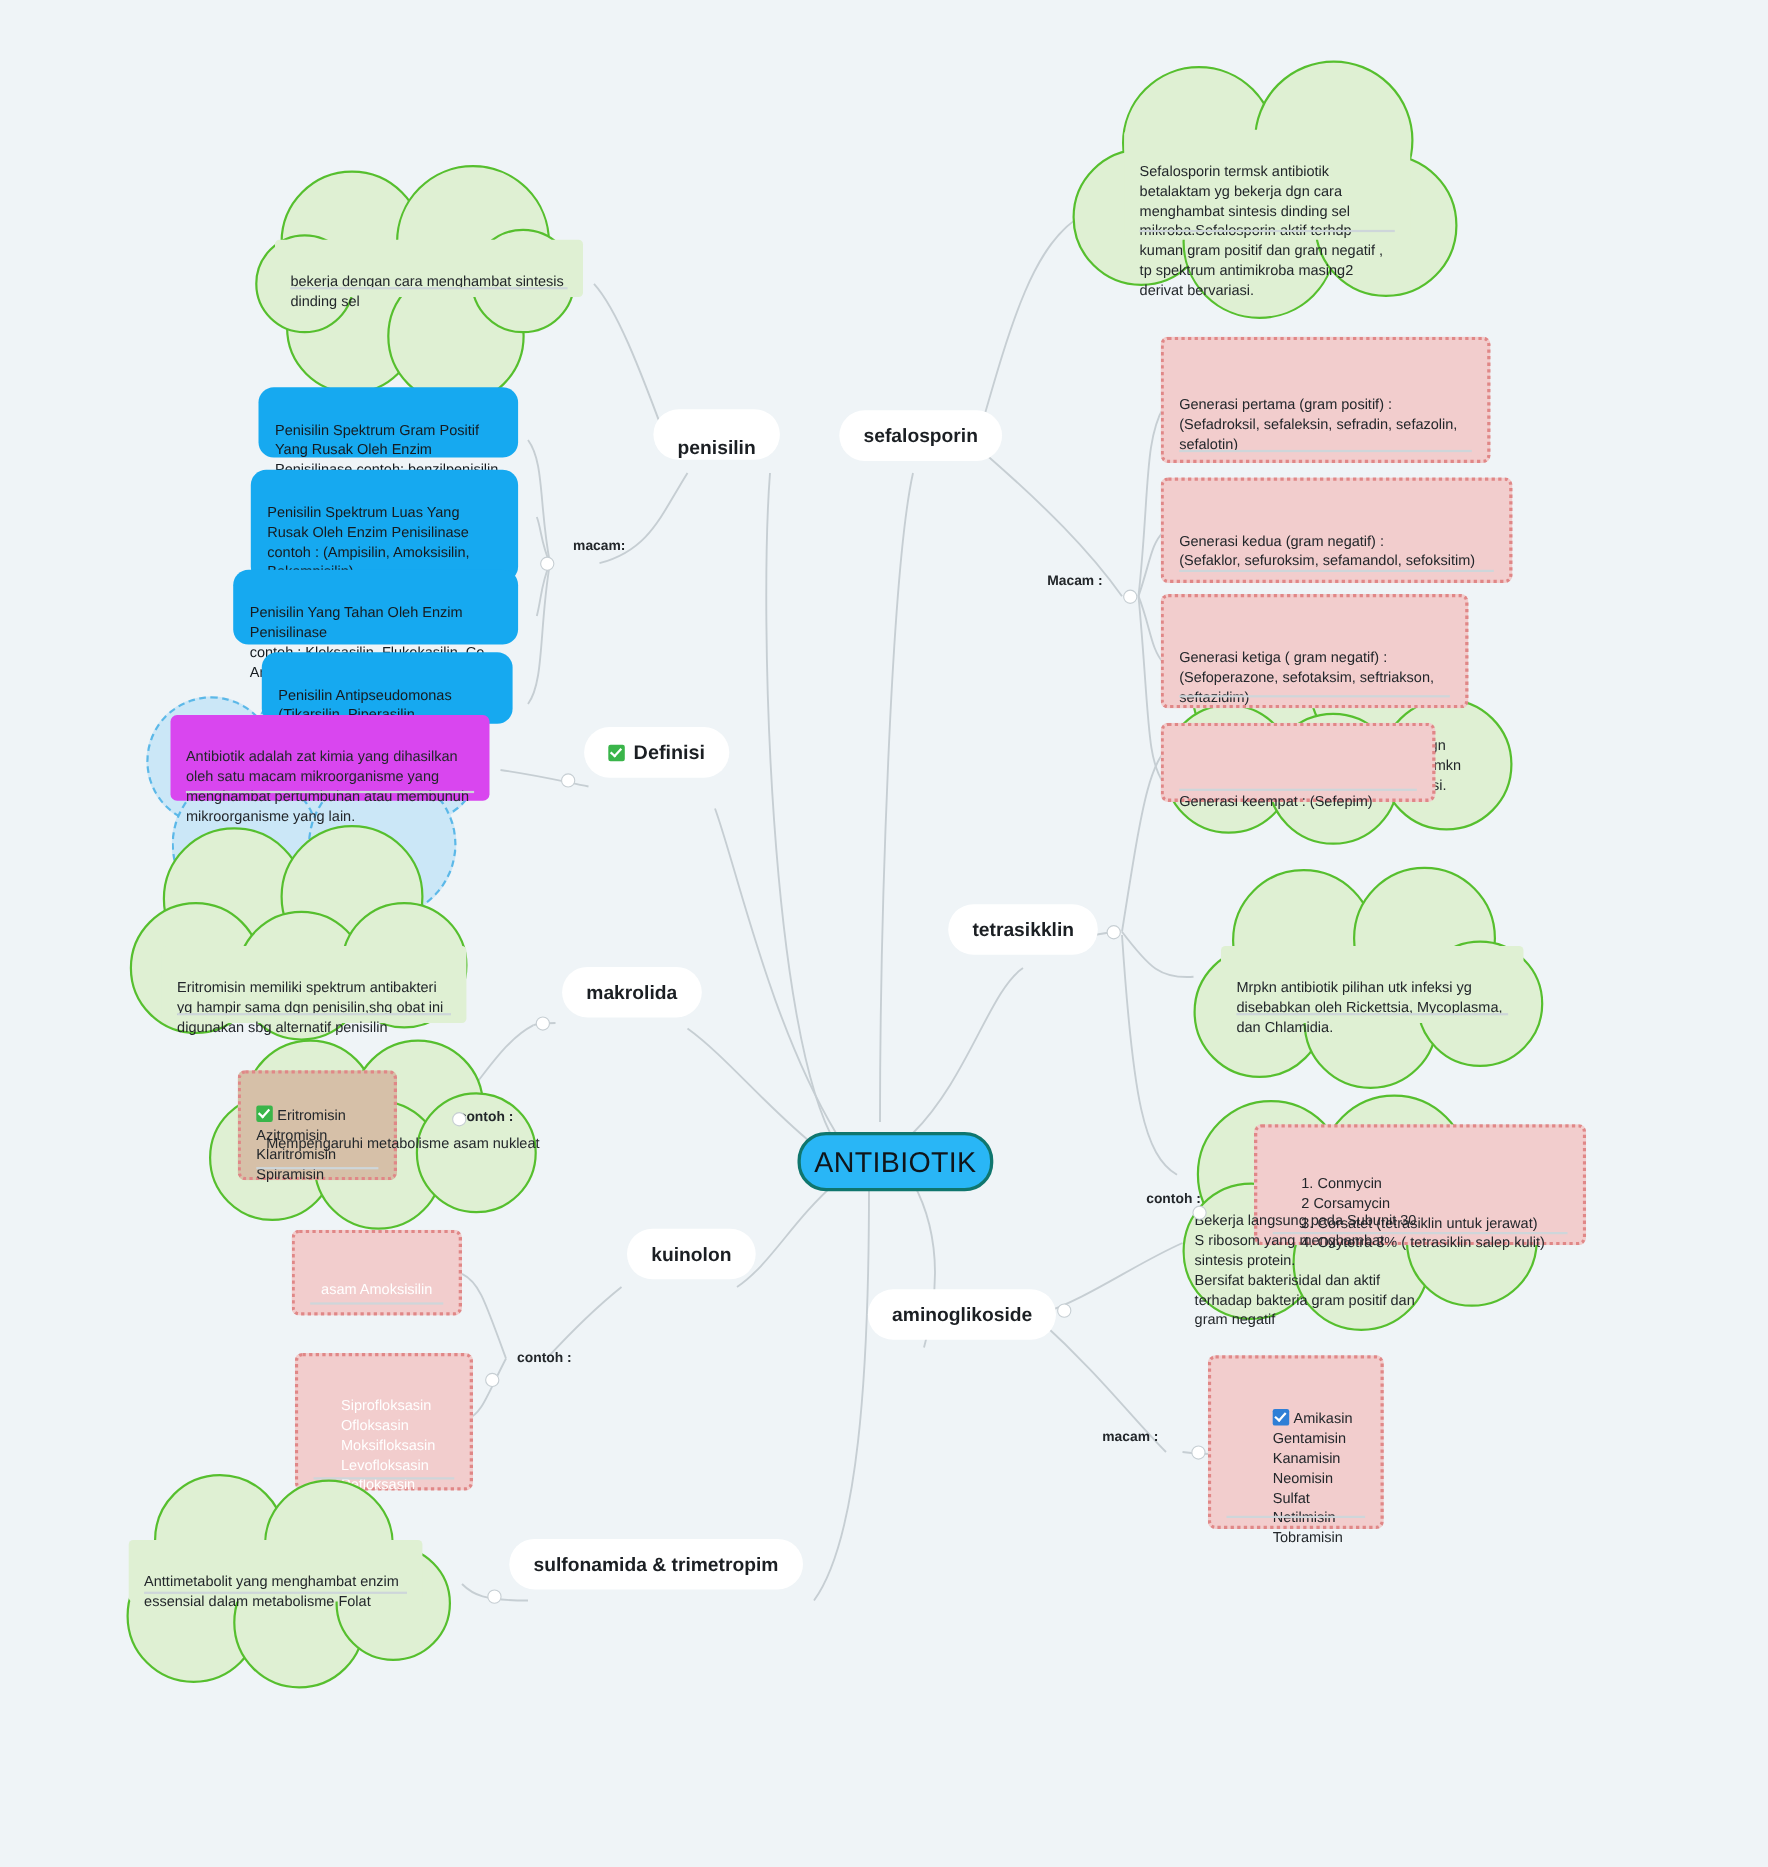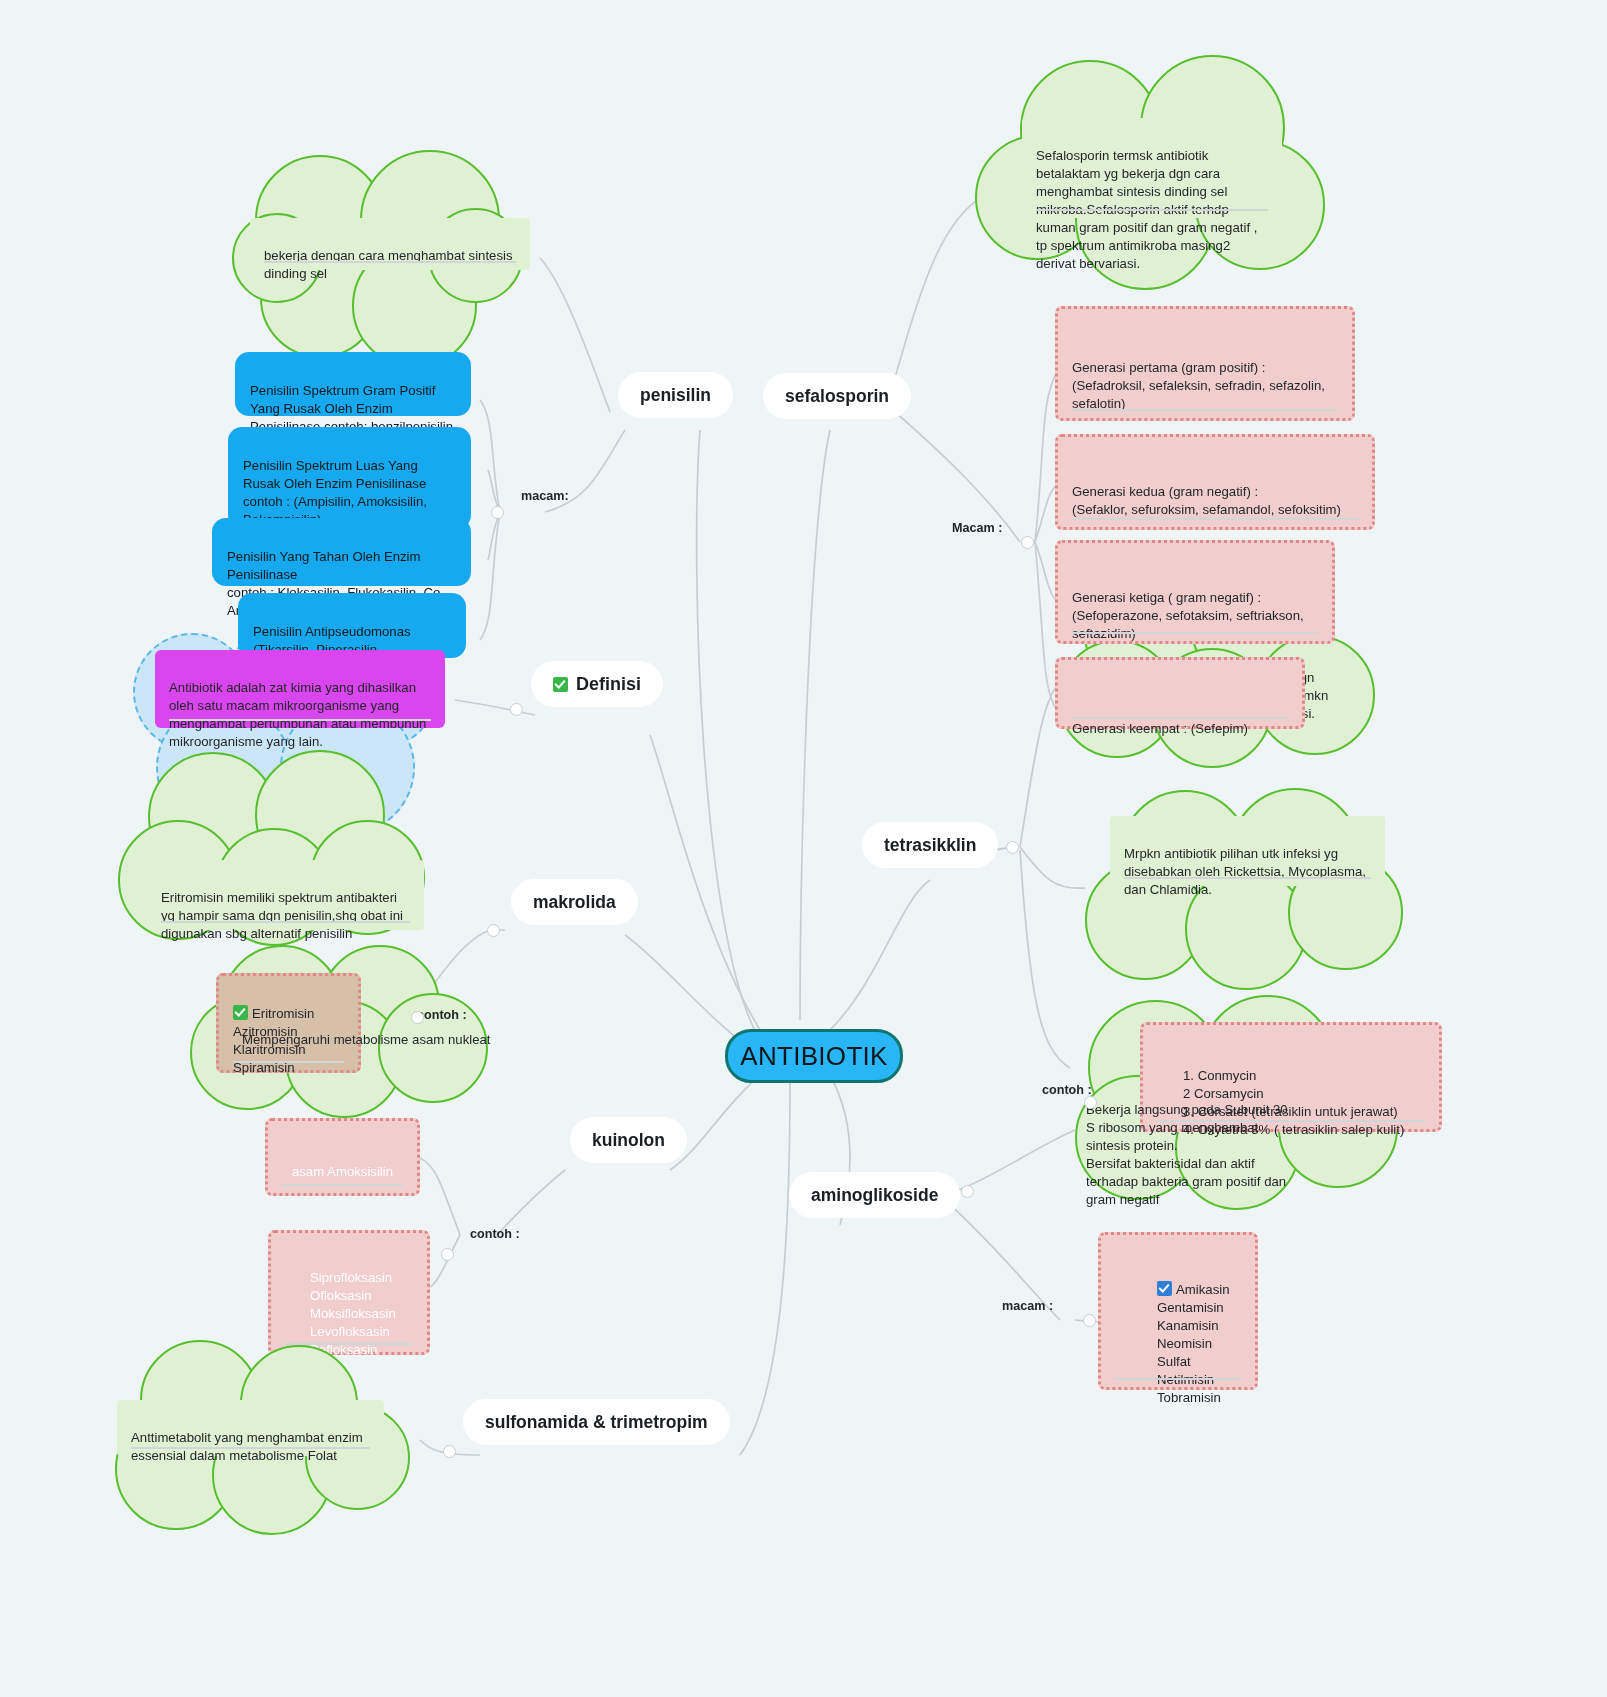--- a/index.html
+++ b/index.html
@@ -361,21 +361,21 @@
     <div class="underline"></div>
   </div>
 
   <div>
     <div class="puff" style="left:1120px; top:790px; width:130px; height:130px;"></div>
     <div class="puff" style="left:1230px; top:788px; width:130px; height:130px;"></div>
     <div class="puff" style="left:1085px; top:860px; width:120px; height:120px;"></div>
     <div class="puff" style="left:1185px; top:868px; width:122px; height:122px;"></div>
     <div class="puff" style="left:1288px; top:855px; width:115px; height:115px;"></div>
   </div>
-  <div class="card card-green" style="left:1110px; top:816px; width:275px; height:70px;">
+  <div class="card card-green" style="left:1110px; top:860px; width:275px; height:70px;">
     <span>Mrpkn antibiotik pilihan utk infeksi yg disebabkan oleh Rickettsia, Mycoplasma, dan Chlamidia.</span>
     <div class="underline"></div>
   </div>
 
   <div>
     <div class="puff" style="left:1088px; top:1000px; width:135px; height:135px;"></div>
     <div class="puff" style="left:1200px; top:995px; width:135px; height:135px;"></div>
     <div class="puff" style="left:1075px; top:1075px; width:125px; height:125px;"></div>
     <div class="puff" style="left:1175px; top:1085px; width:125px; height:125px;"></div>
     <div class="puff" style="left:1278px; top:1068px; width:120px; height:120px;"></div>
@@ -397,21 +397,21 @@
   <div class="card card-pink" style="left:1098px; top:1232px; width:160px; height:158px; padding-top:28px; padding-left:56px;">
     <span class="check check-blue"></span><span class="inline-text">Amikasin
 Gentamisin
 Kanamisin
 Neomisin Sulfat
 Netilmisin
 Tobramisin</span>
     <div class="underline"></div>
   </div>
 
-  <div class="pill" style="left:618px; top:372px;">
+  <div class="pill" style="left:594px; top:372px;align-items:flex-end;">
     <span>penisilin</span>
   </div>
   <div class="pill" style="left:763px; top:373px;">
     <span>sefalosporin</span>
   </div>
   <div class="pill pill-def" style="left:531px; top:661px;">
     <span class="check"></span>
     <span style="margin-left:4px;">Definisi</span>
   </div>
   <div class="pill" style="left:511px; top:879px;">

